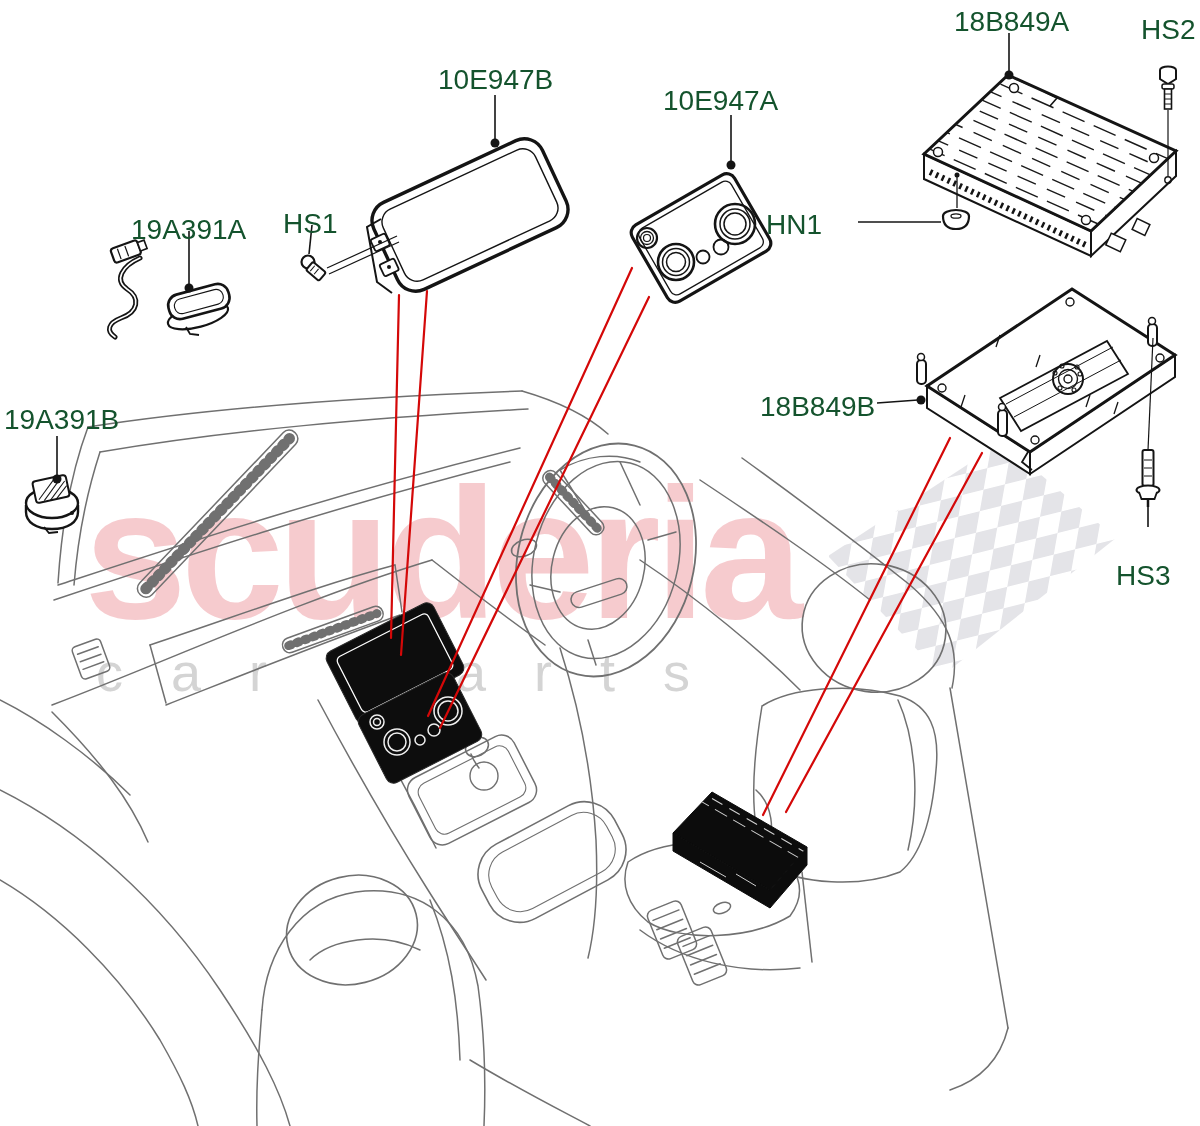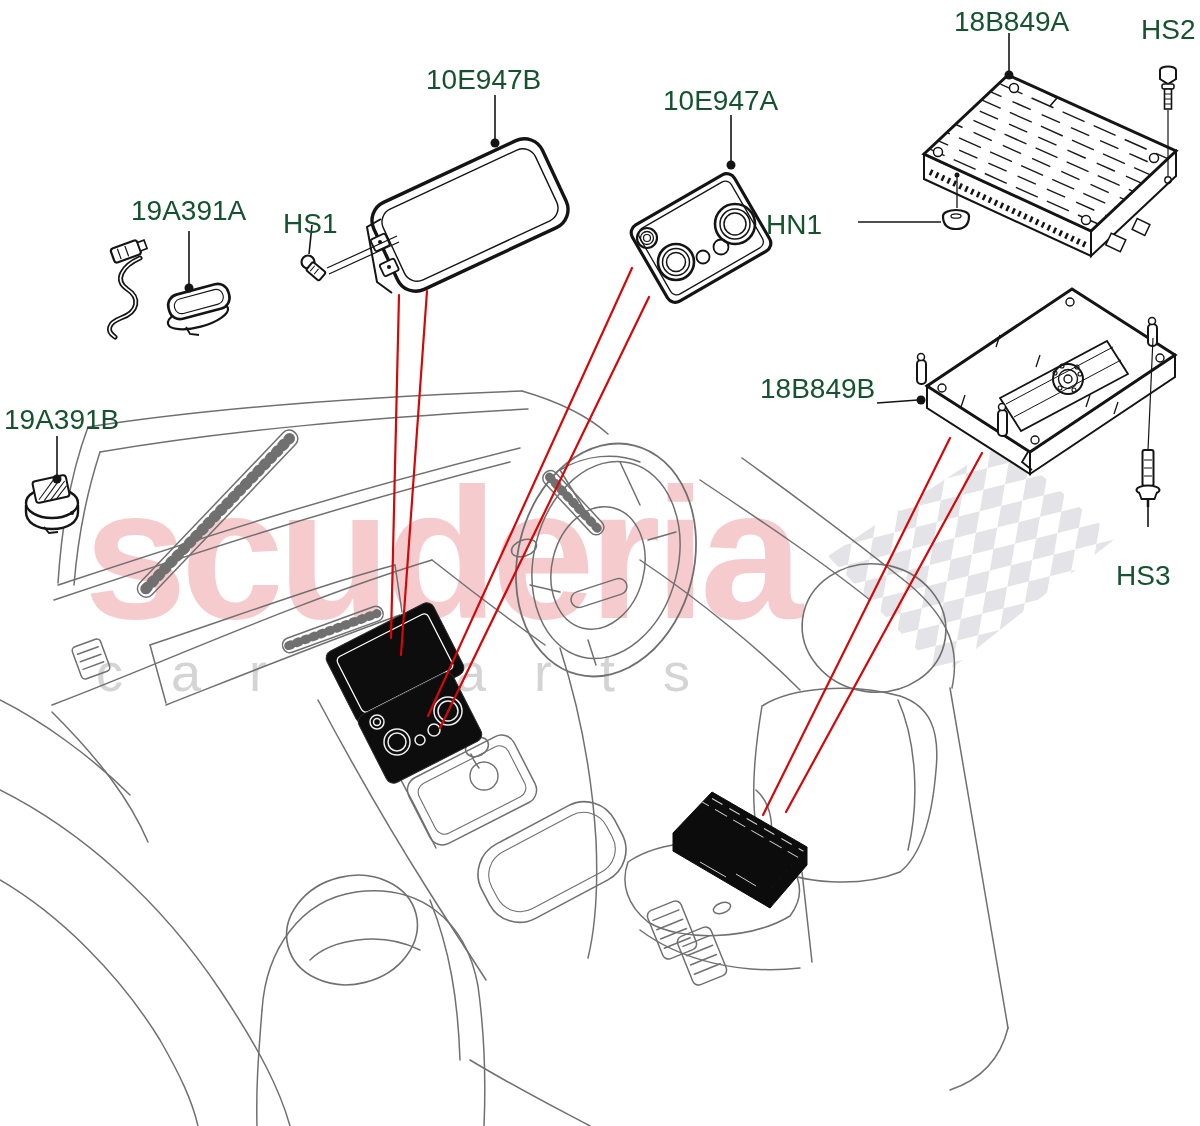--- a/index.html
+++ b/index.html
@@ -393,21 +393,21 @@
     <line x1="312" y1="225" x2="309" y2="254"></line>
     <line x1="858" y1="222" x2="941" y2="222"></line>
     <line x1="877" y1="403" x2="918" y2="400"></line>
         <circle cx="921" cy="400" r="4.5" fill="#141414" stroke="none"></circle>
     <line x1="1148" y1="507" x2="1148" y2="527"></line>
   </g>
 </svg>
 
 <div class="lbl" style="left:954px;top:8px">18B849A</div>
 <div class="lbl" style="left:1141px;top:16px">HS2</div>
-<div class="lbl" style="left:426px;top:66px">10E947B</div>
+<div class="lbl" style="left:438px;top:66px">10E947B</div>
 <div class="lbl" style="left:663px;top:87px">10E947A</div>
-<div class="lbl" style="left:131px;top:197px">19A391A</div>
+<div class="lbl" style="left:131px;top:216px">19A391A</div>
 <div class="lbl" style="left:283px;top:210px">HS1</div>
 <div class="lbl" style="left:766px;top:211px">HN1</div>
-<div class="lbl" style="left:760px;top:375px">18B849B</div>
+<div class="lbl" style="left:760px;top:393px">18B849B</div>
 <div class="lbl" style="left:1116px;top:562px">HS3</div>
 <div class="lbl" style="left:4px;top:406px">19A391B</div>
 </div>
 
 </body></html>

